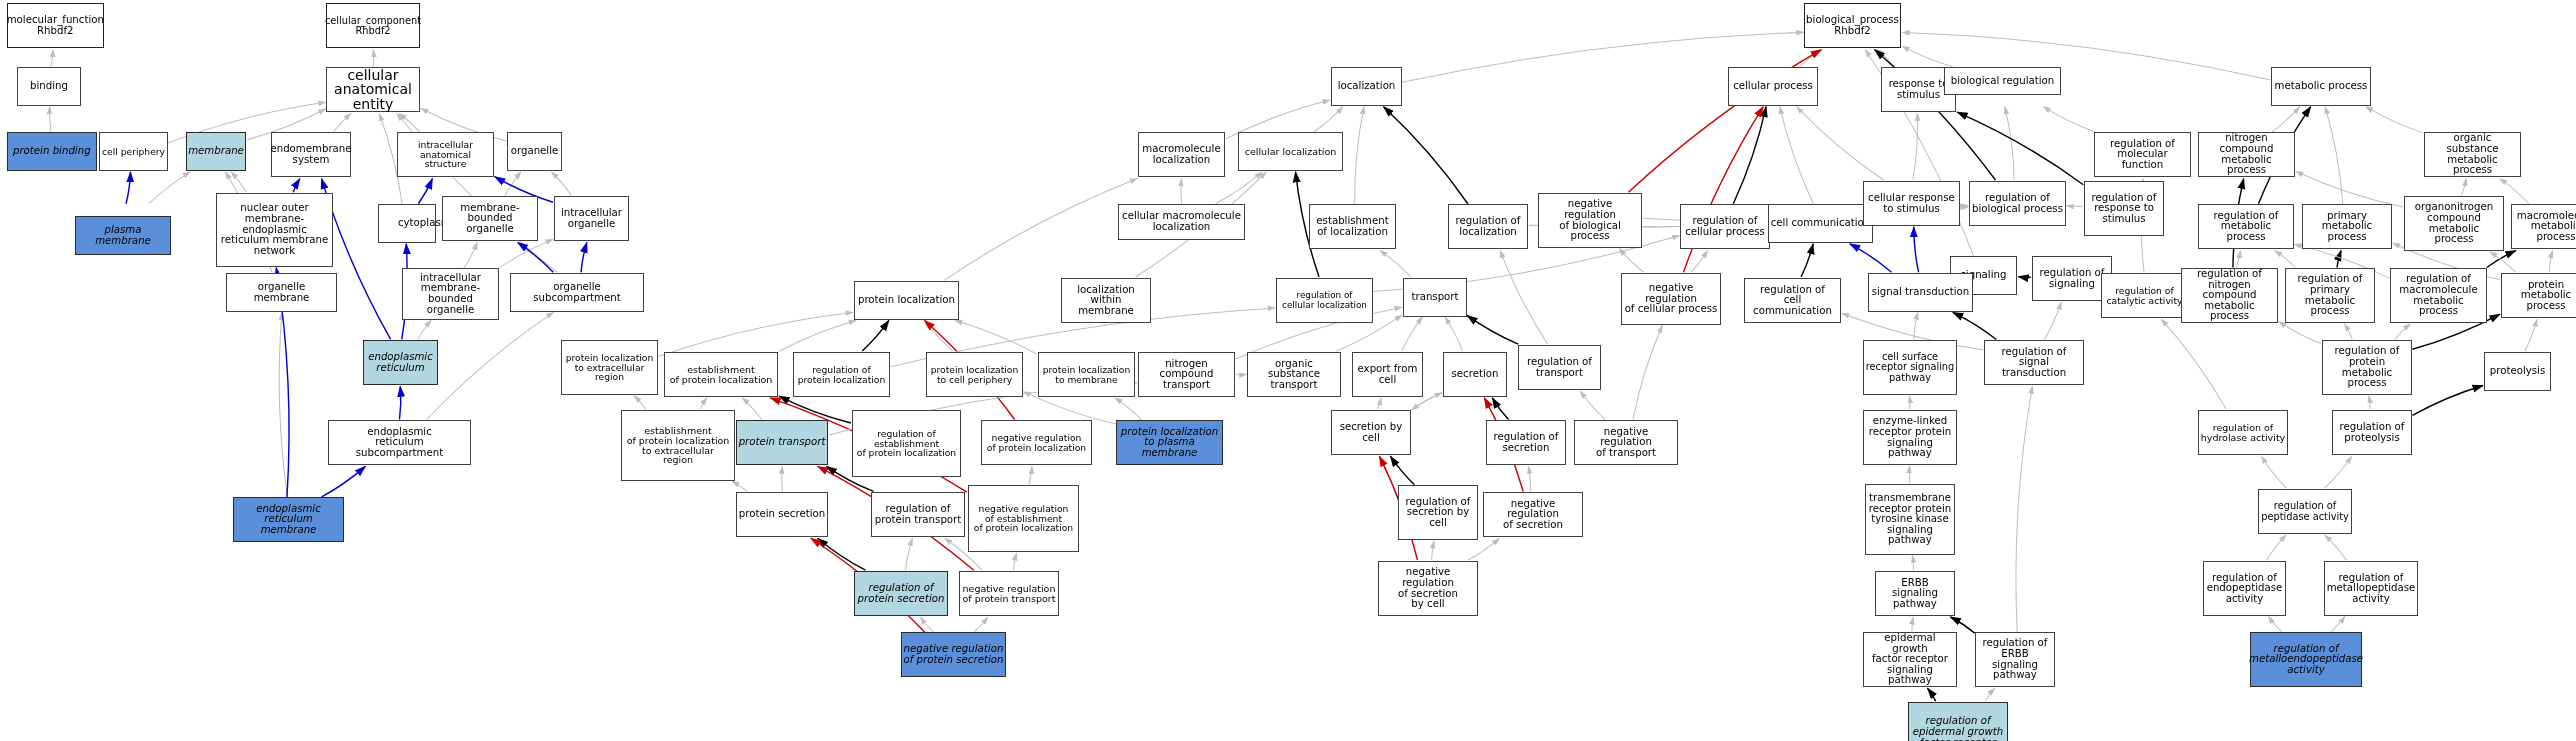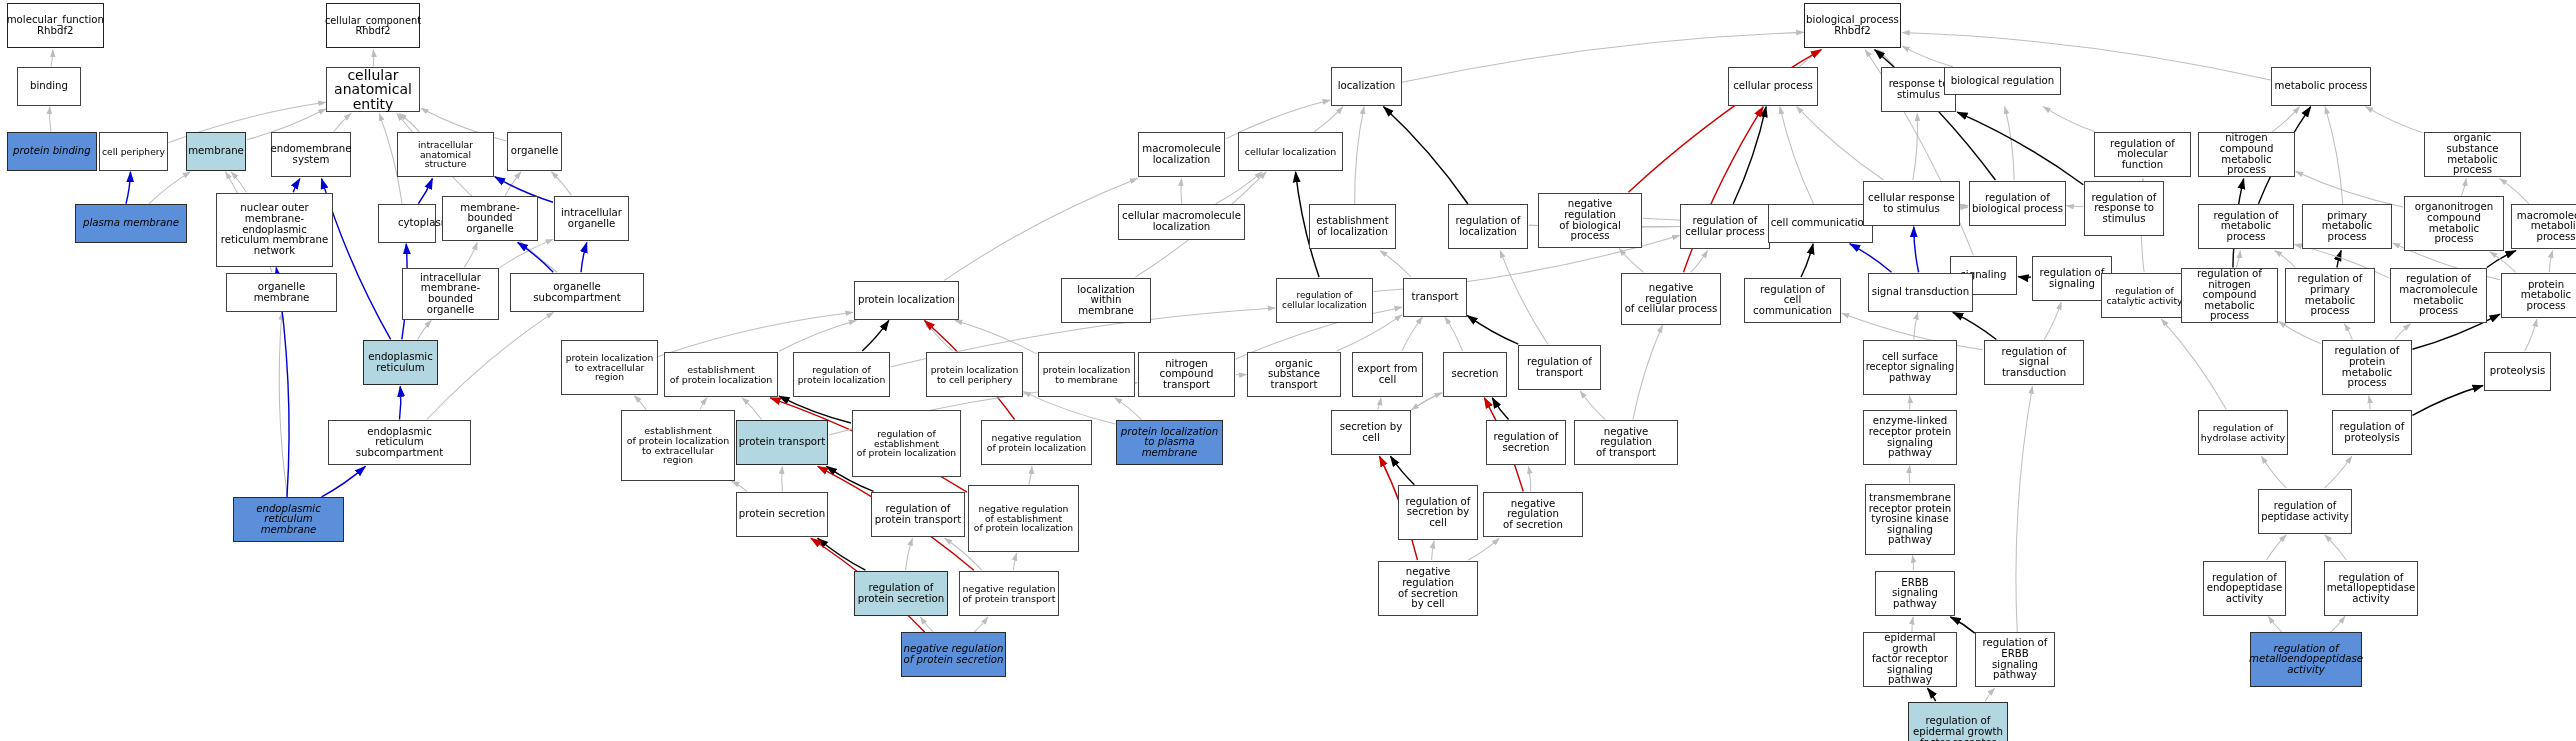--- a/index.html
+++ b/index.html
@@ -3,21 +3,21 @@
 <meta charset="utf-8">
 <style>
   html,body{margin:0;padding:0;background:#ffffff;}
   #canvas{position:relative;width:2576px;height:742px;background:#fff;
           font-family:"DejaVu Sans","Liberation Sans",sans-serif;overflow:hidden;}
   #edges{position:absolute;left:0;top:0;width:2576px;height:742px;pointer-events:none;}
   .node{position:absolute;box-sizing:border-box;border:1.4px solid #404040;background:#ffffff;
         display:flex;align-items:center;justify-content:center;text-align:center;
         font-size:10.2px;line-height:1.04;color:#000;padding:0.7px 1.4px;white-space:pre-line;}
   .node.hl-dark{background:#5b8fd9;border-color:#2b2b2b;font-style:italic;}
-  .node.hl-light{background:#b3d7e0;border-color:#2b2b2b;}
+  .node.hl-light{background:#b3d7e0;border-color:#2b2b2b;font-style:italic;}
   .node.root{border-color:#222;}
 </style>
 </head>
 <body>
 
 <div id="canvas">
   <svg id="edges" viewBox="0 0 3796 1093" width="2576" height="742">
     <defs>
       <marker id="ah-is_a" markerWidth="9" markerHeight="9" refX="7.4" refY="3.1" orient="auto" markerUnits="strokeWidth">
         <path d="M0,0.3 L8,3.1 L0,5.9 z" fill="#bdbdbd"></path>
@@ -203,21 +203,21 @@
 Rhbdf2</div>
       <div class="node" style="left: 326px; top: 67px; width: 94px; height: 45px; font-size: 14px;">cellular anatomical
 entity</div>
       <div class="node" style="left: 99px; top: 132px; width: 69px; height: 39px; font-size: 9.2px;">cell periphery</div>
       <div class="node hl-light" style="left: 186px; top: 132px; width: 60px; height: 39px; font-size: 10.2px;">membrane</div>
       <div class="node" style="left: 271px; top: 132px; width: 80px; height: 45px; font-size: 10.2px;">endomembrane
 system</div>
       <div class="node" style="left: 397px; top: 132px; width: 97px; height: 45px; font-size: 9.2px;">intracellular
 anatomical structure</div>
       <div class="node" style="left: 507px; top: 132px; width: 55px; height: 39px; font-size: 10.2px;">organelle</div>
-      <div class="node hl-dark" style="left: 75px; top: 204px; width: 112px; height: 39px; font-size: 10.2px;">plasma membrane</div>
+      <div class="node hl-dark" style="left: 75px; top: 216px; width: 96px; height: 39px; font-size: 10.2px;">plasma membrane</div>
       <div class="node" style="left: 216px; top: 193px; width: 117px; height: 74px; font-size: 10.2px;">nuclear outer
 membrane-endoplasmic
 reticulum membrane
 network</div>
       <div class="node" style="left: 378px; top: 204px; width: 58px; height: 39px; font-size: 10.2px; padding-left: 36px;">cytoplasm</div>
       <div class="node" style="left: 442px; top: 196px; width: 96px; height: 45px; font-size: 10.2px;">membrane-bounded
 organelle</div>
       <div class="node" style="left: 554px; top: 196px; width: 75px; height: 45px; font-size: 10.2px;">intracellular
 organelle</div>
       <div class="node" style="left: 226px; top: 273px; width: 111px; height: 39px; font-size: 10.2px;">organelle membrane</div>

